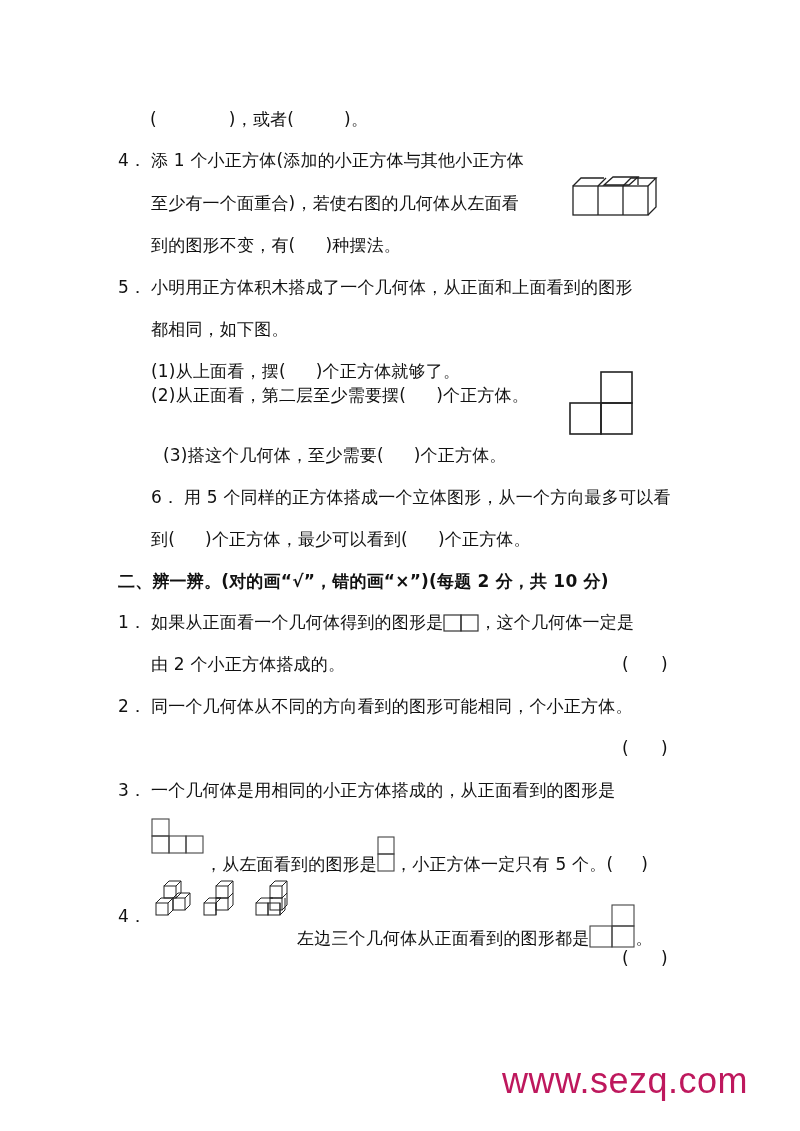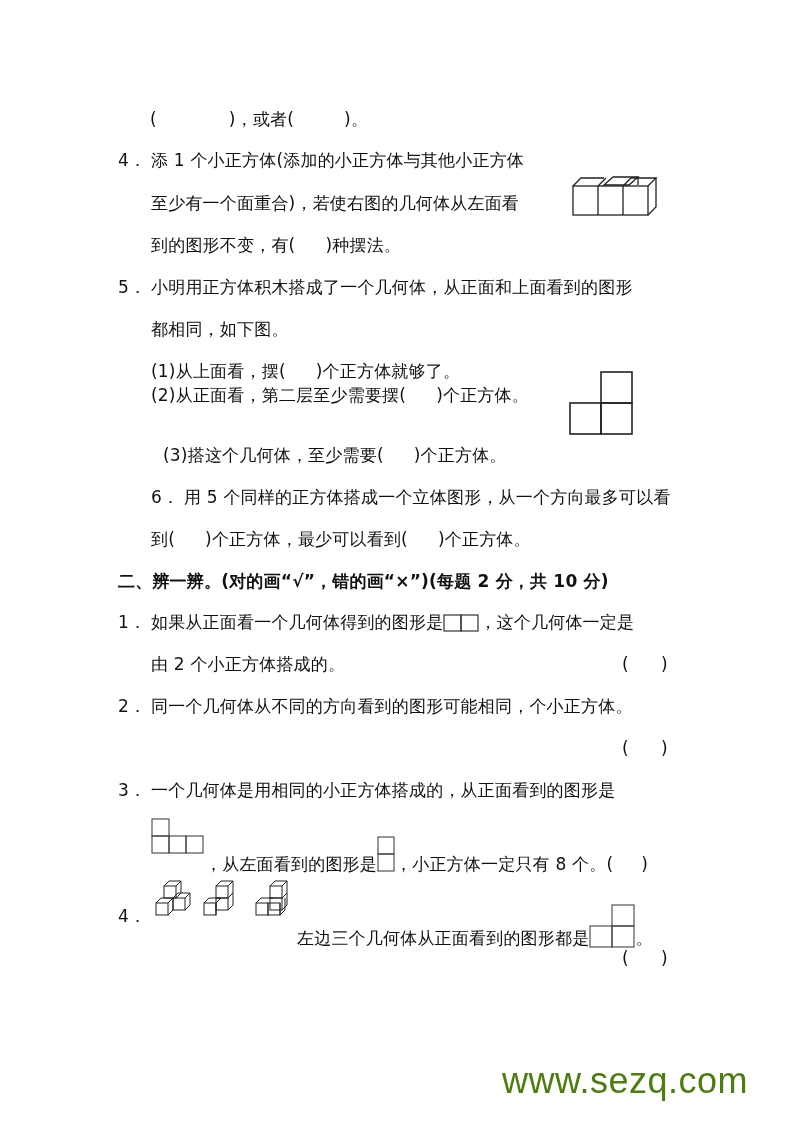--- a/index.html
+++ b/index.html
@@ -12,21 +12,21 @@
     position: absolute; font-size: 17px; line-height: 24px; white-space: nowrap;
     letter-spacing: 0.2px;
   }
   .bold { font-weight: bold; }
   .num { display: inline-block; width: 33px; }
   .gap { display: inline-block; }
   .paren-answer { position: absolute; font-size: 17px; line-height: 24px; white-space: nowrap; }
   .fig { position: absolute; }
   .inline-fig { display: inline-block; vertical-align: -4px; }
   .watermark {
-    position: absolute; left: 502px; top: 1060px; font-size: 36px; color: #4d7c0f;
+    position: absolute; left: 502px; top: 1060px; font-size: 36px; color: #be185d;
     font-family: "Liberation Sans", sans-serif; letter-spacing: 0.5px;
   }
 </style>
 </head>
 <body>
 
 <div class="line" style="left:150px; top:107px;">
   <span>(</span><span class="gap" style="width:72px"></span><span>)，或者(</span><span class="gap" style="width:50px"></span><span>)。</span>
 </div>
 
@@ -117,21 +117,21 @@
     <rect x="18" y="18" width="17" height="17"></rect>
     <rect x="35" y="18" width="17" height="17"></rect>
   </g>
 </svg>
 <div class="line" style="left:205px; top:836px;">
   <span>，从左面看到的图形是</span><svg class="inline-fig" width="18" height="36" viewBox="0 0 18 36" style="vertical-align:-2px">
       <g fill="none" stroke="#444" stroke-width="1.1">
         <rect x="1" y="1" width="16" height="17"></rect>
         <rect x="1" y="18" width="16" height="17"></rect>
       </g>
-    </svg><span>，小正方体一定只有 8 个。(</span><span class="gap" style="width:28px"></span><span>)</span>
+    </svg><span>，小正方体一定只有 5 个。(</span><span class="gap" style="width:28px"></span><span>)</span>
 </div>
 
 <div class="line" style="left:118px; top:904px;">
   <span class="num">4．</span>
 </div>
 <svg class="fig" style="left:152px; top:876px;" width="146" height="46" viewBox="0 0 146 46">
   <g fill="none" stroke="#222" stroke-width="1">
 
     <rect x="12" y="10" width="12" height="12"></rect>
       <polyline points="12,10 17,5 29,5 24,10"></polyline>

